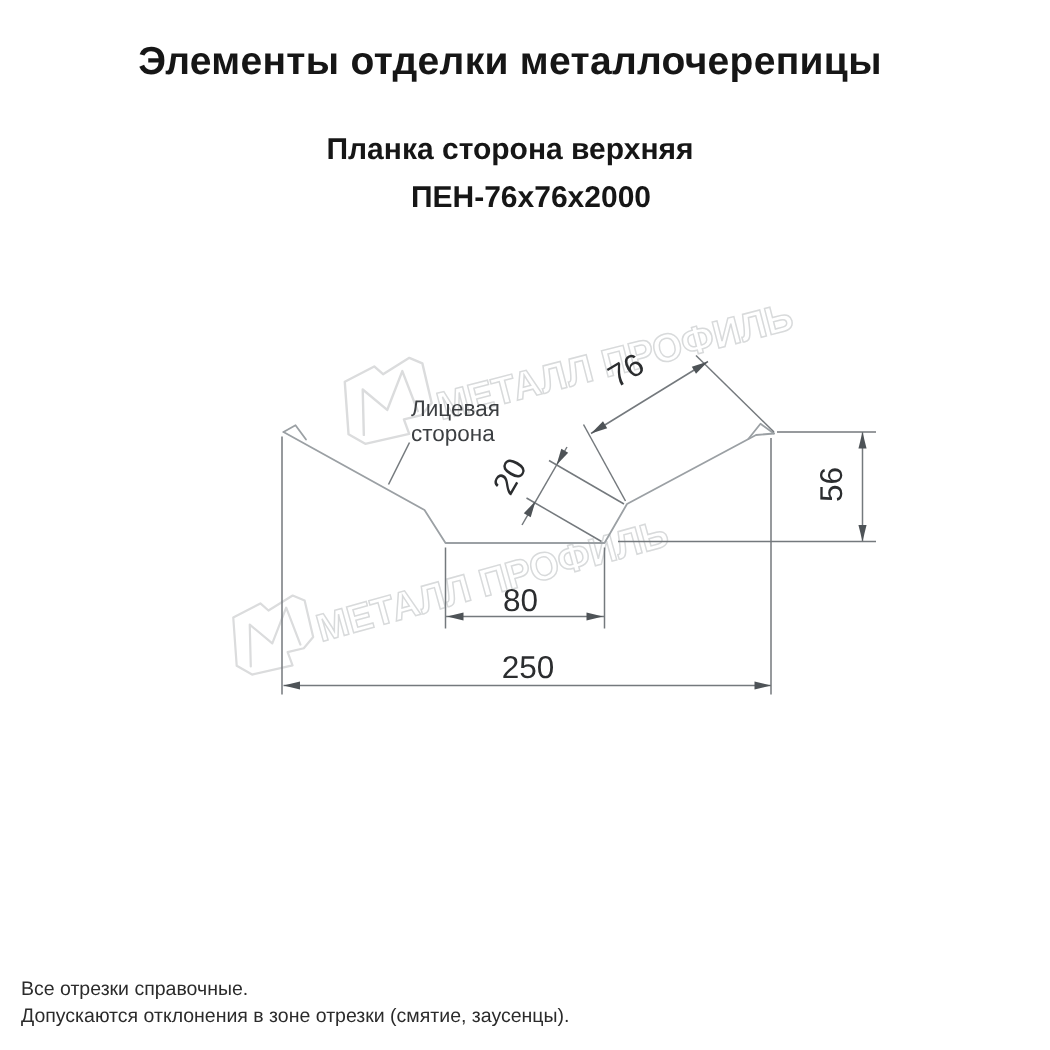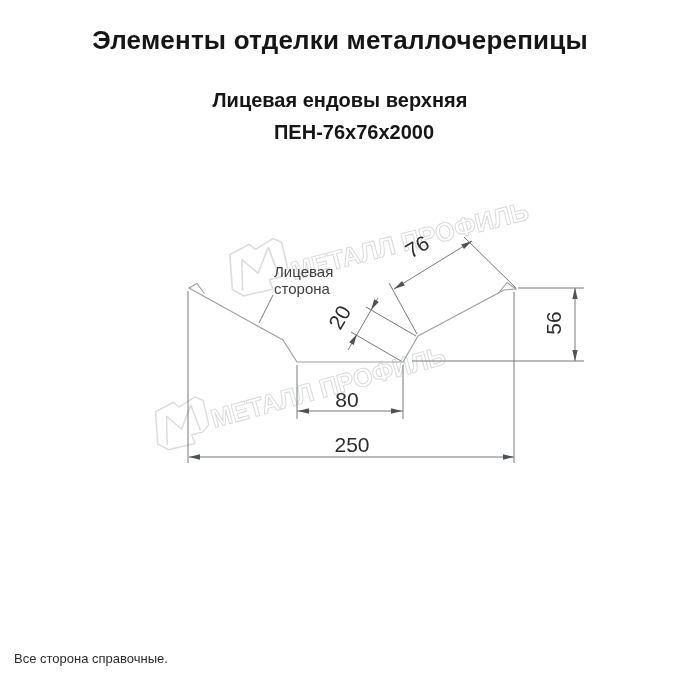--- a/index.html
+++ b/index.html
@@ -32,21 +32,21 @@
   .wm-text{font-family:"Liberation Sans",sans-serif;font-weight:bold;font-size:26px;
            fill:none;stroke:#d8dadb;stroke-width:1;}
   .wm-shape{fill:none;stroke:#dbdcdd;stroke-width:1.6;stroke-linejoin:round;stroke-linecap:round;}
 </style>
 </head>
 <body>
 
 <div class="page">
 
   <div class="title">Элементы отделки металлочерепицы</div>
-  <div class="subtitle1">Лицевая ендовы верхняя</div>
+  <div class="subtitle1">Планка сторона верхняя</div>
   <div class="subtitle2">ПЕН-76х76х2000</div>
 
   <svg class="drawing-svg" width="700" height="700" viewBox="0 0 700 700">
 
     <g>
       <g>
         <g transform="translate(213,244) rotate(-9)">
           <path class="wm-shape" d="M15,13 L36,6 L41,12 L60,4 L68,9 L70,36 L62,43 L50,44 L52,54 L22,56 L12,48 Z"></path>
           <path class="wm-shape" d="M22,50 L26,20 L40,36 L54,12 L60,40"></path>
         </g>
@@ -112,14 +112,15 @@
       <text class="dimtext" transform="translate(346,321) rotate(-60)" text-anchor="middle">20</text>
     </g>
 
     <g>
       <line class="dimline" x1="259" y1="323" x2="273" y2="295"></line>
       <text class="labeltext" x="274" y="277">Лицевая</text>
       <text class="labeltext" x="274" y="294">сторона</text>
     </g>
   </svg>
 
-  <div class="note note1">Все сторона справочные.</div>
+  <div class="note note1">Все отрезки справочные.</div>
+  <div class="note note2">Допускаются отклонения в зоне отрезки (смятие, заусенцы).</div>
 </div>
 
 </body></html>

